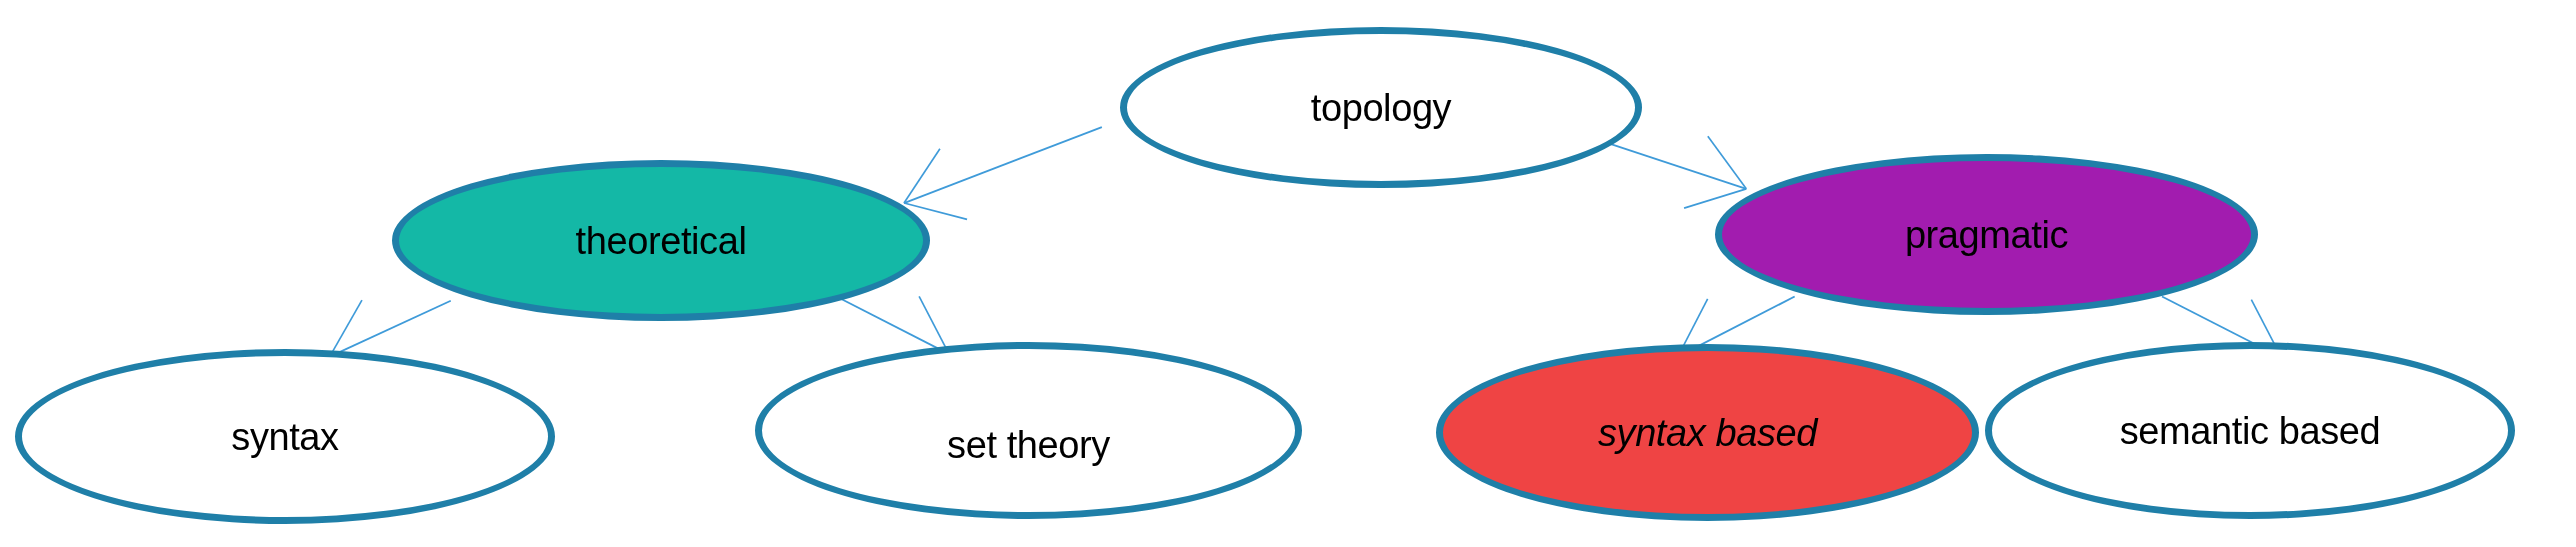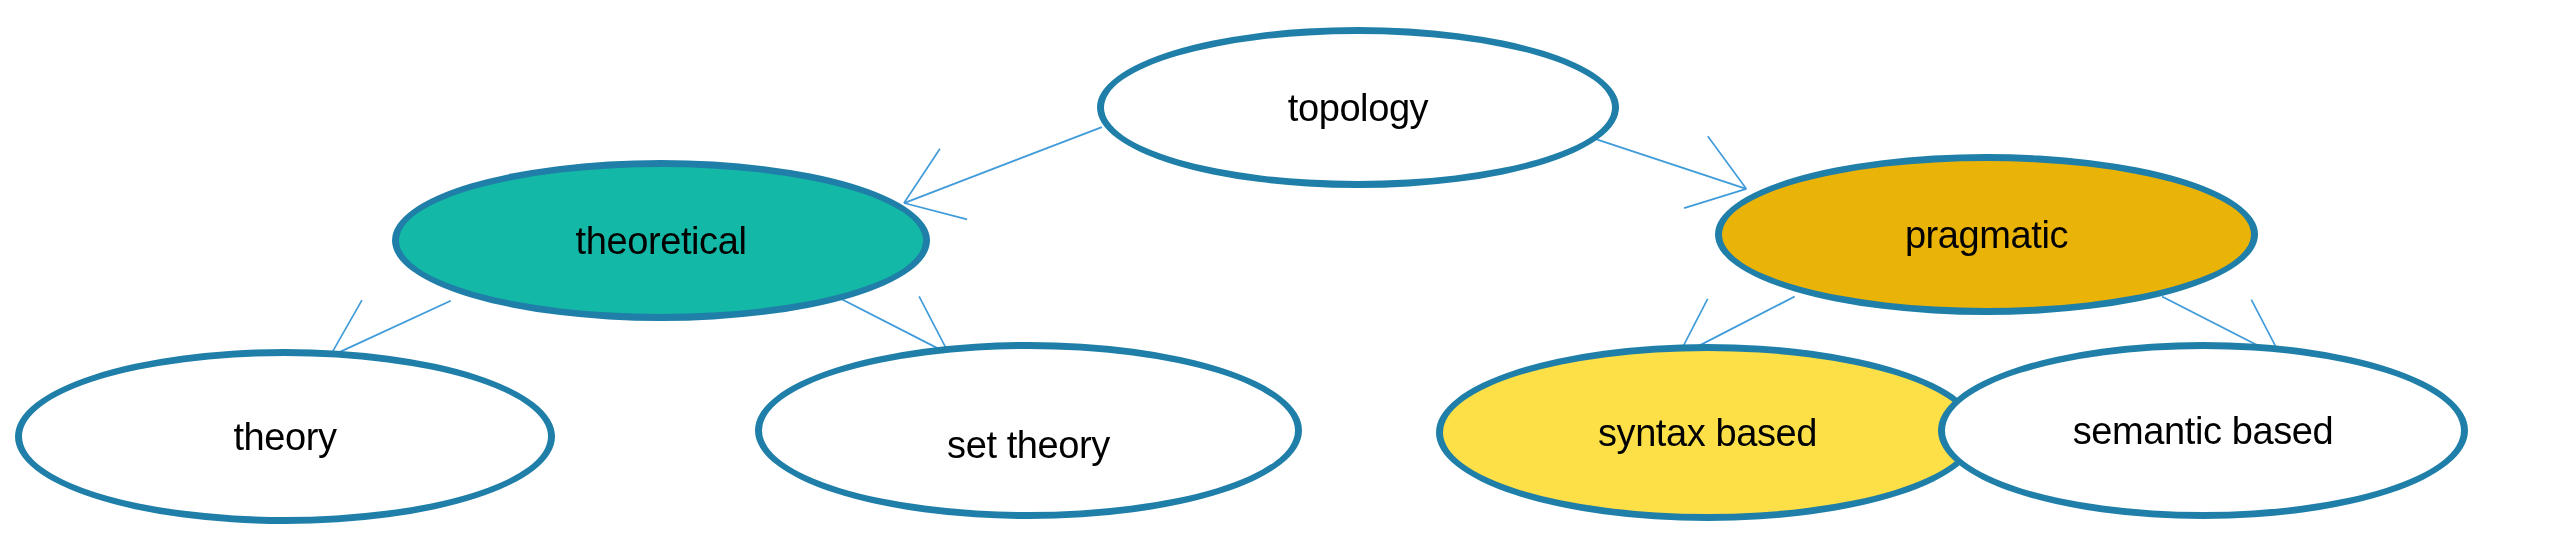--- a/index.html
+++ b/index.html
@@ -71,37 +71,37 @@
         <line x1="2010" y1="427" x2="2087.1815818810946" y2="438.2695793325177" stroke="#3F9BD9" stroke-width="1.9800000000000002" stroke-linecap="butt"></line>
       </g>
       <g>
         <line x1="2590" y1="355" x2="2733" y2="428" stroke="#3F9BD9" stroke-width="2.2" stroke-linecap="butt"></line>
         <line x1="2733" y1="428" x2="2655.8526522839693" y2="439.501597296978" stroke="#3F9BD9" stroke-width="1.9800000000000002" stroke-linecap="butt"></line>
         <line x1="2733" y1="428" x2="2697.064801415933" y2="358.7709489973778" stroke="#3F9BD9" stroke-width="1.9800000000000002" stroke-linecap="butt"></line>
       </g>
     </svg>
 
   <div id="node-layer">
-      <div class="node" style="left: 1097px; top: 27px; width: 522px; height: 161px; border-width: 7.5px; border-color: rgb(31, 127, 168); background: rgb(255, 255, 255);">
+      <div class="node" style="left: 1120px; top: 27px; width: 522px; height: 161px; border-width: 7.5px; border-color: rgb(31, 127, 168); background: rgb(255, 255, 255);">
         <span class="node-label" style="font-size: 38px; color: rgb(0, 0, 0);">topology</span>
       </div>
       <div class="node" style="left: 392px; top: 160px; width: 538px; height: 161px; border-width: 7.5px; border-color: rgb(31, 127, 168); background: #14b8a6;">
         <span class="node-label" style="font-size: 38px; color: rgb(0, 0, 0);">theoretical</span>
       </div>
-      <div class="node" style="left: 1715px; top: 154px; width: 543px; height: 161px; border-width: 7.5px; border-color: rgb(31, 127, 168); background: #eab308;">
+      <div class="node" style="left: 1715px; top: 154px; width: 543px; height: 161px; border-width: 7.5px; border-color: rgb(31, 127, 168); background: #a21caf;">
         <span class="node-label" style="font-size: 38px; color: rgb(0, 0, 0);">pragmatic</span>
       </div>
       <div class="node" style="left: 15px; top: 349px; width: 540px; height: 175px; border-width: 7.5px; border-color: rgb(31, 127, 168); background: rgb(255, 255, 255);">
-        <span class="node-label" style="font-size: 38px; color: rgb(0, 0, 0);">theory</span>
+        <span class="node-label" style="font-size: 38px; color: rgb(0, 0, 0);">syntax</span>
       </div>
       <div class="node" style="left: 755px; top: 342px; width: 547px; height: 177px; border-width: 7.5px; border-color: rgb(31, 127, 168); background: rgb(255, 255, 255);">
         <span class="node-label" style="font-size: 38px; color: rgb(0, 0, 0); margin-top: 28px;">set theory</span>
       </div>
-      <div class="node" style="left: 1436px; top: 344px; width: 543px; height: 177px; border-width: 7.5px; border-color: rgb(31, 127, 168); background: #fde047;">
+      <div class="node" style="left: 1436px; top: 344px; width: 543px; height: 177px; border-width: 7.5px; border-color: rgb(31, 127, 168); background: #ef4444; font-style: italic;">
         <span class="node-label" style="font-size: 38px; color: rgb(0, 0, 0);">syntax based</span>
       </div>
-      <div class="node" style="left: 1938px; top: 342px; width: 530px; height: 177px; border-width: 7.5px; border-color: rgb(31, 127, 168); background: rgb(255, 255, 255);">
+      <div class="node" style="left: 1985px; top: 342px; width: 530px; height: 177px; border-width: 7.5px; border-color: rgb(31, 127, 168); background: rgb(255, 255, 255);">
         <span class="node-label" style="font-size: 38px; color: rgb(0, 0, 0);">semantic based</span>
       </div>
     </div>
 
 </div>
 
 
 </body></html>

